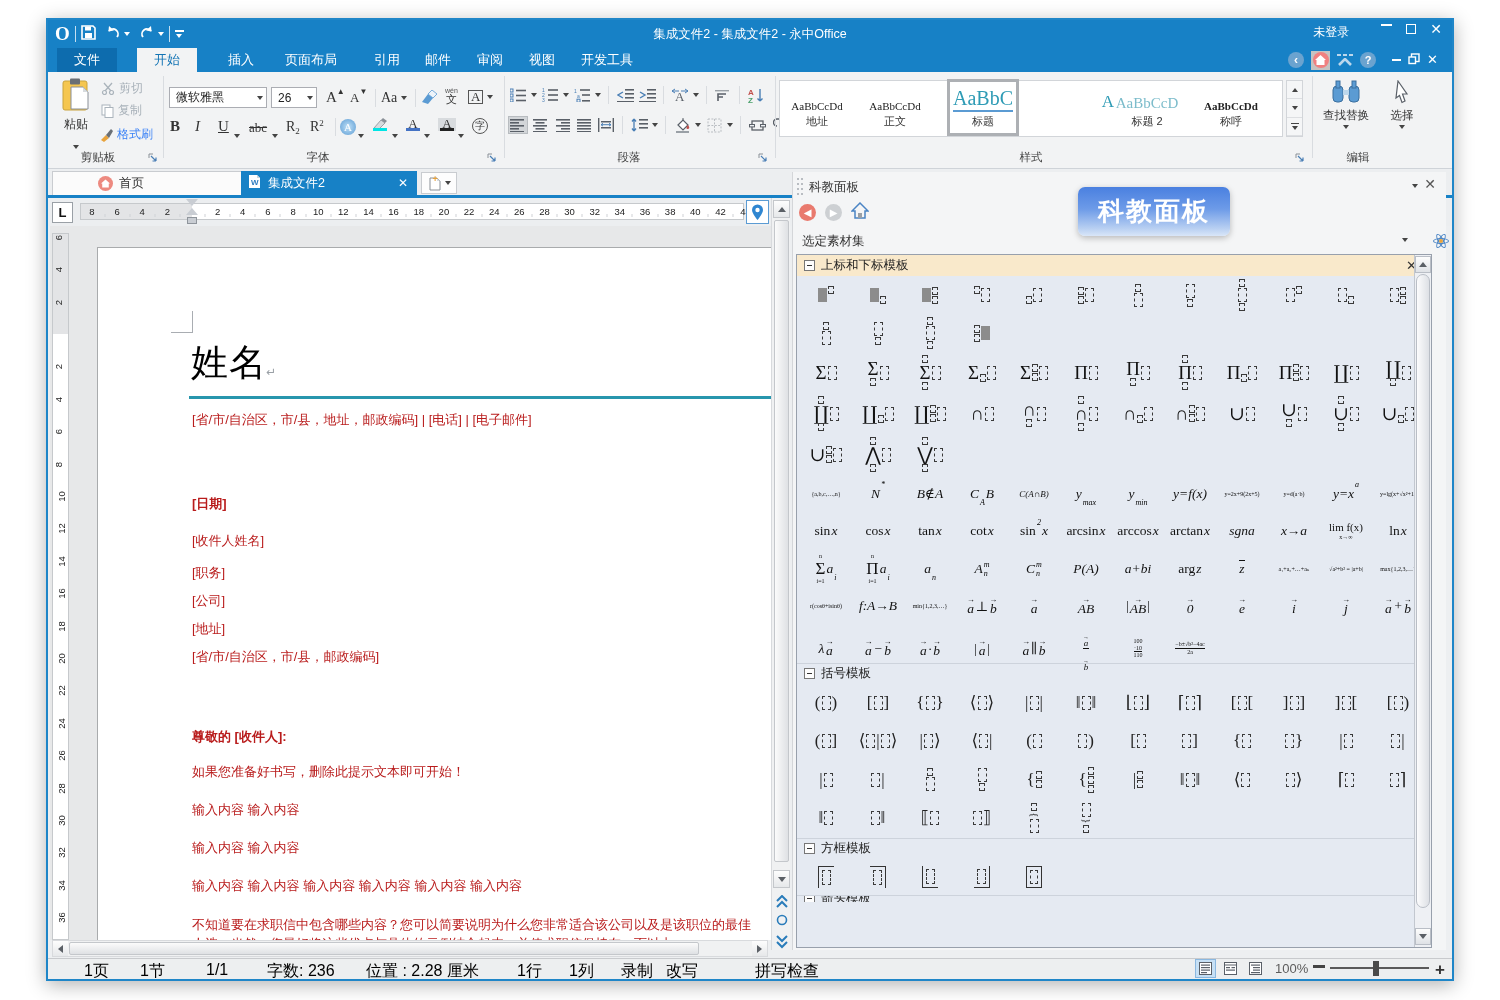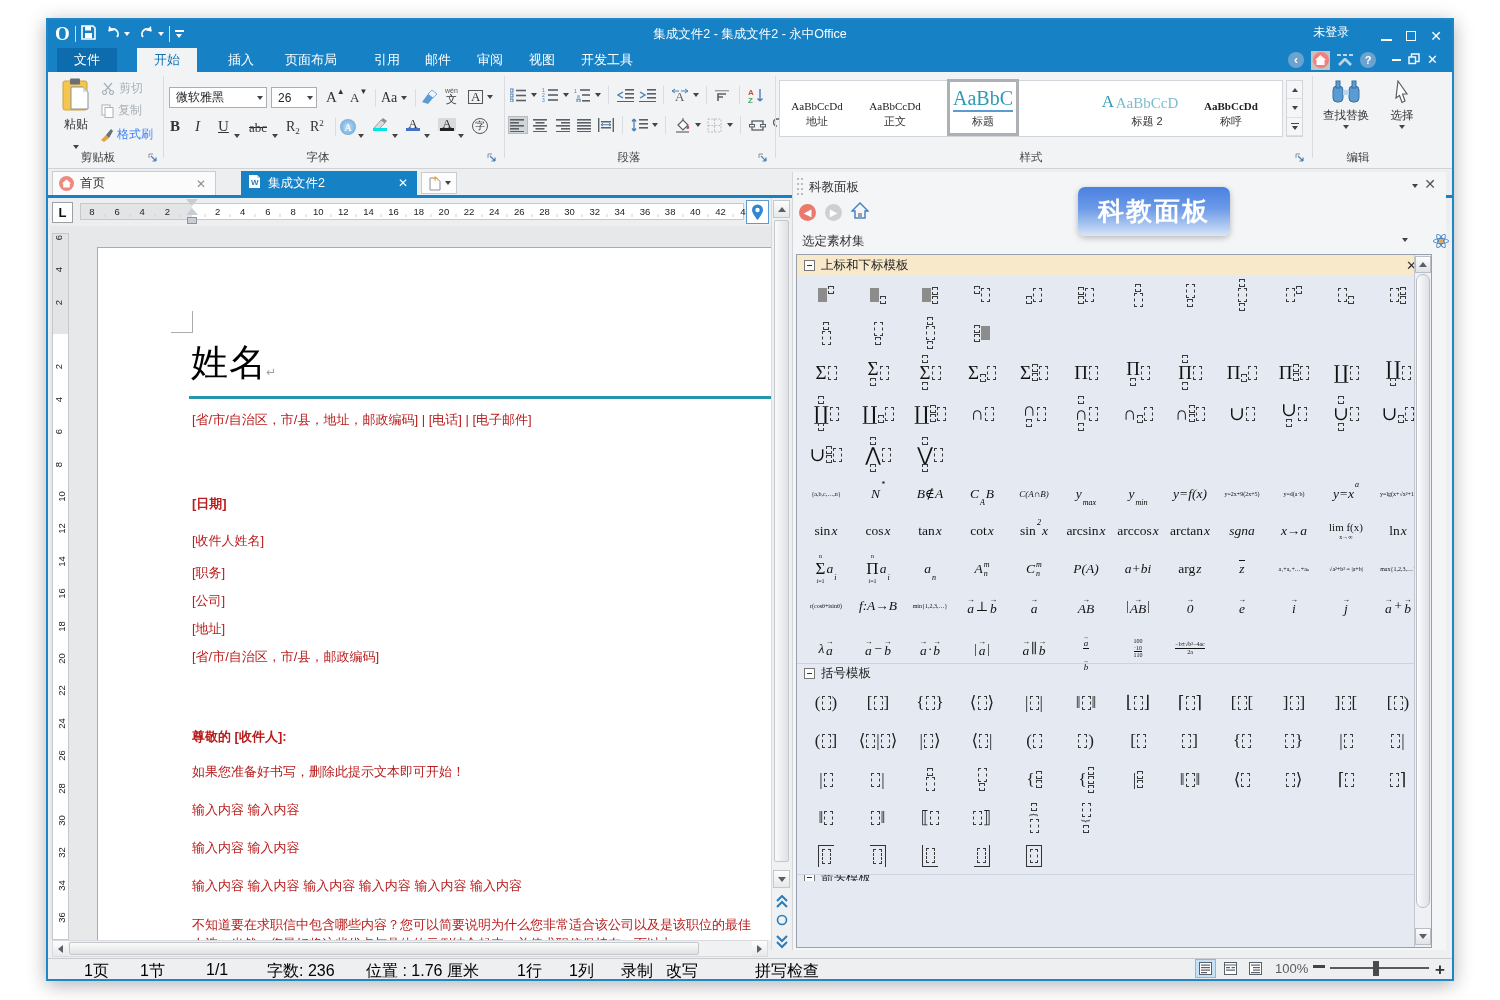--- a/index.html
+++ b/index.html
@@ -9,21 +9,21 @@
   .abs { position:absolute; }
 
   
   .win-bg { left:46px; top:18px; width:1408px; height:963px; background:#edeff1;
     border:2px solid #1f86c8; box-shadow:0 4px 18px rgba(0,0,0,.30); }
   .titlebar { left:48px; top:20px; width:1404px; height:28px; background:#1781c6; color:#fff; }
   .qa { top:24px; height:20px; display:flex; align-items:center; color:#fff; }
   .qa-sep { width:1px; height:16px; background:rgba(255,255,255,.75); margin:0 5px; }
   .logo-o { font-family:"Liberation Serif","DejaVu Serif",serif; font-size:19px; font-weight:bold; color:#fff; line-height:20px; }
   .title-text { top:26px; left:48px; width:1404px; text-align:center; font-size:12.5px; color:#fff; }
-  .tb-right { top:24px; right:58px; display:flex; align-items:flex-end; gap:14px; color:#fff; }
+  .tb-right { top:24px; right:58px; display:flex; align-items:flex-start; gap:14px; color:#fff; }
   .tb-btn { font-size:13px; }
   .win-min { width:11px; height:2px; background:#fff; display:inline-block; }
   .win-max { width:10px; height:10px; border:1.6px solid #fff; display:inline-block; }
   .win-close { font-size:14px; line-height:10px; }
 
   
   .tabrow { left:48px; top:48px; width:1404px; height:24px; background:#1781c6; }
   .rtab { position:absolute; top:0; height:24px; line-height:24px; padding:0 17px; color:#fff; font-size:13px; }
   .rtab.file { background:#0d6cae; }
   .rtab.active { background:#f2f3f4; color:#1273b4; }
@@ -66,21 +66,21 @@
   .gal-col > div { flex:1; display:flex; align-items:center; justify-content:center; border-bottom:1px solid #dddfe2; }
   .uar { display:inline-block; width:0; height:0; border-left:3.5px solid transparent; border-right:3.5px solid transparent; border-bottom:4px solid #444; }
 
   
   .editbtn { position:absolute; top:80px; display:flex; flex-direction:column; align-items:center; gap:2px; font-size:11.5px; color:#333; }
 
   
   .docbar { left:48px; top:170px; width:1404px; height:25px; background:#eceef0; }
   .docbar-blue { left:48px; top:195px; width:1404px; height:3px; background:#1781c6; }
   .dtab { position:absolute; top:171px; height:24px; display:flex; align-items:center; font-size:12.5px; }
-  .dtab.homepage { left:52px; width:164px; background:#fbfbfb; border:1px solid #c9ccd0; border-bottom:none; color:#333; }
+  .dtab.homepage { left:52px; width:208px; background:#fbfbfb; border:1px solid #c9ccd0; border-bottom:none; color:#333;padding-left:39px; }
   .dtab.activedoc { left:241px; width:176px; background:#1781c6; color:#fff; }
   .dtab .x { margin-left:auto; margin-right:9px; font-size:12px; color:#8a8f94; }
   .dtab.activedoc .x { color:#fff; font-weight:bold; }
   .newtab { position:absolute; left:421px; top:172px; width:36px; height:22px; background:#fdfdfd; border:1px solid #c9ccd0; display:flex; align-items:center; justify-content:center; gap:3px; }
 
   
   .rulerrow { left:48px; top:198px; width:1404px; height:28px; background:#eceef0; }
   .lbox { left:52px; top:202px; width:21px; height:21px; background:#fff; border:1px solid #9aa0a6; color:#111;
      font-weight:bold; font-size:13px; display:flex; align-items:center; justify-content:center; }
   .hruler { left:80px; top:203px; width:664px; height:17px; background:#e3e4e6; border:1px solid #c6c9cc; }
@@ -854,21 +854,21 @@
         <span class="tri-r"></span>
       </div>
   </div>
 
   <div class="abs statusbar"></div>
   <div id="statusitems">
       <div class="stitem abs" style="left: 84px; top: 961px;">1页</div>
       <div class="stitem abs" style="left: 140px; top: 961px;">1节</div>
       <div class="stitem abs" style="left: 206px; top: 961px;">1/1</div>
       <div class="stitem abs" style="left: 267px; top: 961px;">字数: 236</div>
-      <div class="stitem abs" style="left: 366px; top: 961px;">位置 : 1.76 厘米</div>
+      <div class="stitem abs" style="left: 366px; top: 961px;">位置 : 2.28 厘米</div>
       <div class="stitem abs" style="left: 517px; top: 961px;">1行</div>
       <div class="stitem abs" style="left: 569px; top: 961px;">1列</div>
       <div class="stitem abs" style="left: 621px; top: 961px;">录制</div>
       <div class="stitem abs" style="left: 666px; top: 961px;">改写</div>
       <div class="stitem abs" style="left: 711px; top: 1002px; text-align: center;">修订</div>
       <div class="stitem abs" style="left: 755px; top: 961px;">拼写检查</div>
     </div>
   <div id="viewbtns">
       <div class="viewbtn abs on" style="left: 1196px; top: 960px;">
         <svg width="13" height="13" viewBox="0 0 13 13">
@@ -1761,20 +1761,24 @@
               </span>
             </span>
             <span class="cell">
               <span class="stw">
                 <span class="bx lg"></span>
                 <span class="rotbr up">}</span>
                 <span class="bx sm"></span>
               </span>
             </span>
           </div>
+          <div class="sec-head lined">
+            <span class="collapse-ico"></span>
+            <span>方框模板</span>
+          </div>
           <div class="tgrid" style="height: 36px;">
             <span class="cell">
               <span class="fbox" style="border-left: 1px solid rgb(51, 51, 51); border-top: 1px solid rgb(51, 51, 51);">
                 <span class="in"></span>
               </span>
             </span>
             <span class="cell">
               <span class="fbox" style="border-right: 1px solid rgb(51, 51, 51); border-top: 1px solid rgb(51, 51, 51);">
                 <span class="in"></span>
               </span>

